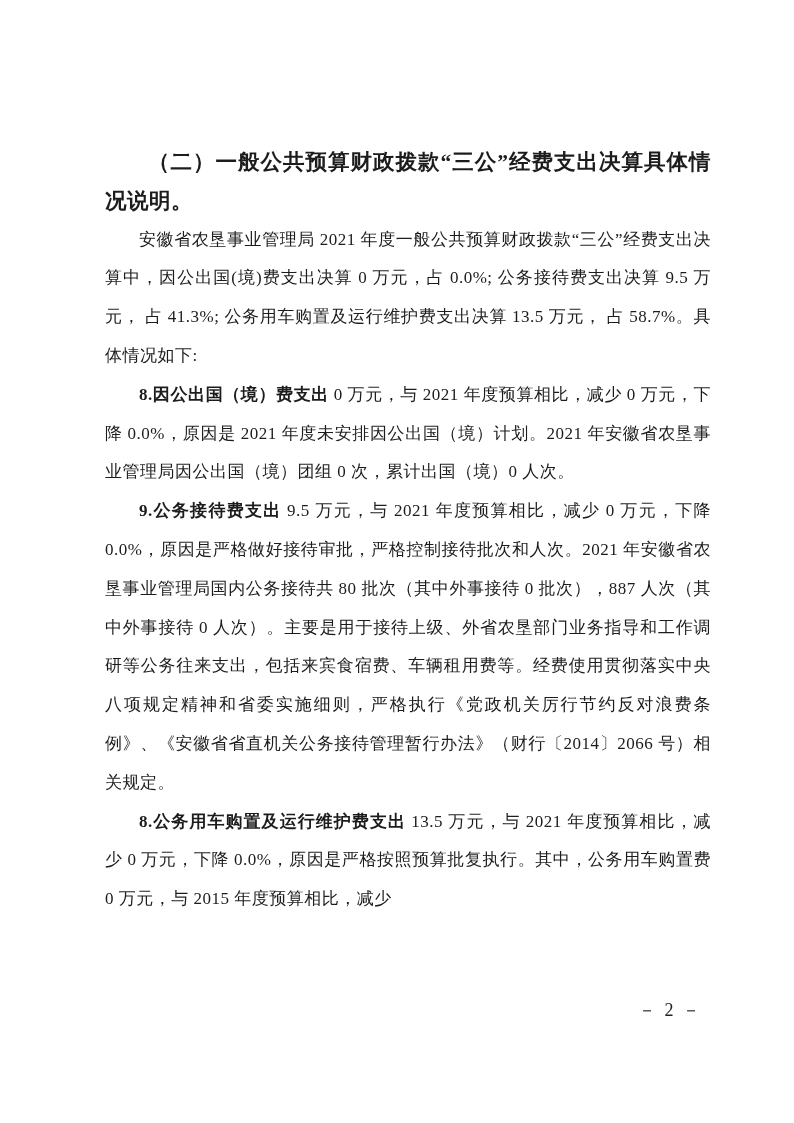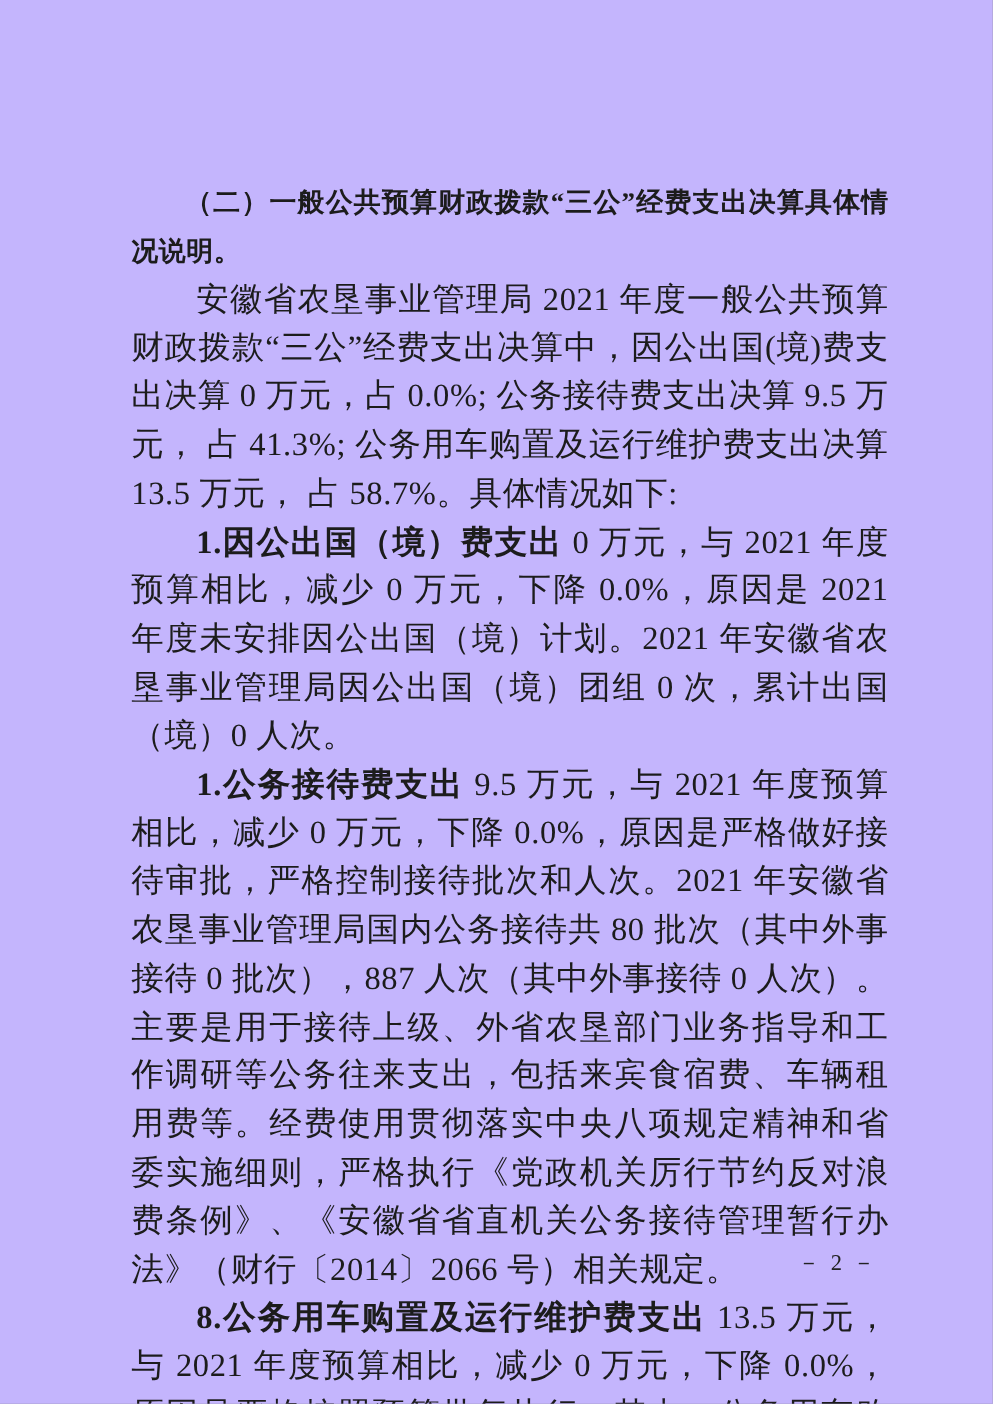--- a/index.html
+++ b/index.html
@@ -5,33 +5,33 @@
   html, body { margin: 0; padding: 0; }
   body {
     background: #888;
     font-family: "Liberation Serif", "DejaVu Serif", serif;
   }
   .page {
     position: relative;
     width: 794px;
     height: 1123px;
     margin: 0 auto;
-    background: #c4b5fd;
+    background: #ffffff;
     color: #1c1c1c;
     overflow: hidden;
   }
   .content {
     position: absolute;
     left: 105px;
     top: 143px;
     width: 606px;
   }
   .para {
     margin: 0;
-    font-size: 26px;
+    font-size: 17px;
     line-height: 38.8px;
     text-align: justify;
     text-indent: 2em;
     letter-spacing: 0.5px;
   }
   .para .lead {
     font-weight: bold;
   }
   .heading {
     font-weight: bold;
@@ -51,25 +51,25 @@
 <body>
 
 <div class="page">
   <div class="content">
 
     <p class="para heading">（二）一般公共预算财政拨款“三公”经费支出决算具体情况说明。</p>
 
     <p class="para">安徽省农垦事业管理局 2021 年度一般公共预算财政拨款“三公”经费支出决算中，因公出国(境)费支出决算 0 万元，占 0.0%; 公务接待费支出决算 9.5 万元， 占 41.3%; 公务用车购置及运行维护费支出决算 13.5 万元， 占 58.7%。具体情况如下:</p>
 
     <p class="para">
-      <span class="lead">1.因公出国（境）费支出</span><span> 0 万元，与 2021 年度预算相比，减少 0 万元，下降 0.0%，原因是 2021 年度未安排因公出国（境）计划。2021 年安徽省农垦事业管理局因公出国（境）团组 0 次，累计出国（境）0 人次。</span>
+      <span class="lead">8.因公出国（境）费支出</span><span> 0 万元，与 2021 年度预算相比，减少 0 万元，下降 0.0%，原因是 2021 年度未安排因公出国（境）计划。2021 年安徽省农垦事业管理局因公出国（境）团组 0 次，累计出国（境）0 人次。</span>
     </p>
 
     <p class="para">
-      <span class="lead">1.公务接待费支出</span><span> 9.5 万元，与 2021 年度预算相比，减少 0 万元，下降 0.0%，原因是严格做好接待审批，严格控制接待批次和人次。2021 年安徽省农垦事业管理局国内公务接待共 80 批次（其中外事接待 0 批次），887 人次（其中外事接待 0 人次）。主要是用于接待上级、外省农垦部门业务指导和工作调研等公务往来支出，包括来宾食宿费、车辆租用费等。经费使用贯彻落实中央八项规定精神和省委实施细则，严格执行《党政机关厉行节约反对浪费条例》、《安徽省省直机关公务接待管理暂行办法》（财行〔2014〕2066 号）相关规定。</span>
+      <span class="lead">9.公务接待费支出</span><span> 9.5 万元，与 2021 年度预算相比，减少 0 万元，下降 0.0%，原因是严格做好接待审批，严格控制接待批次和人次。2021 年安徽省农垦事业管理局国内公务接待共 80 批次（其中外事接待 0 批次），887 人次（其中外事接待 0 人次）。主要是用于接待上级、外省农垦部门业务指导和工作调研等公务往来支出，包括来宾食宿费、车辆租用费等。经费使用贯彻落实中央八项规定精神和省委实施细则，严格执行《党政机关厉行节约反对浪费条例》、《安徽省省直机关公务接待管理暂行办法》（财行〔2014〕2066 号）相关规定。</span>
     </p>
 
     <p class="para">
       <span class="lead">8.公务用车购置及运行维护费支出</span><span> 13.5 万元，与 2021 年度预算相比，减少 0 万元，下降 0.0%，原因是严格按照预算批复执行。其中，公务用车购置费 0 万元，与 2015 年度预算相比，减少</span>
     </p>
 
   </div>
 
   <div class="page-number">－ 2 －</div>
 </div>

